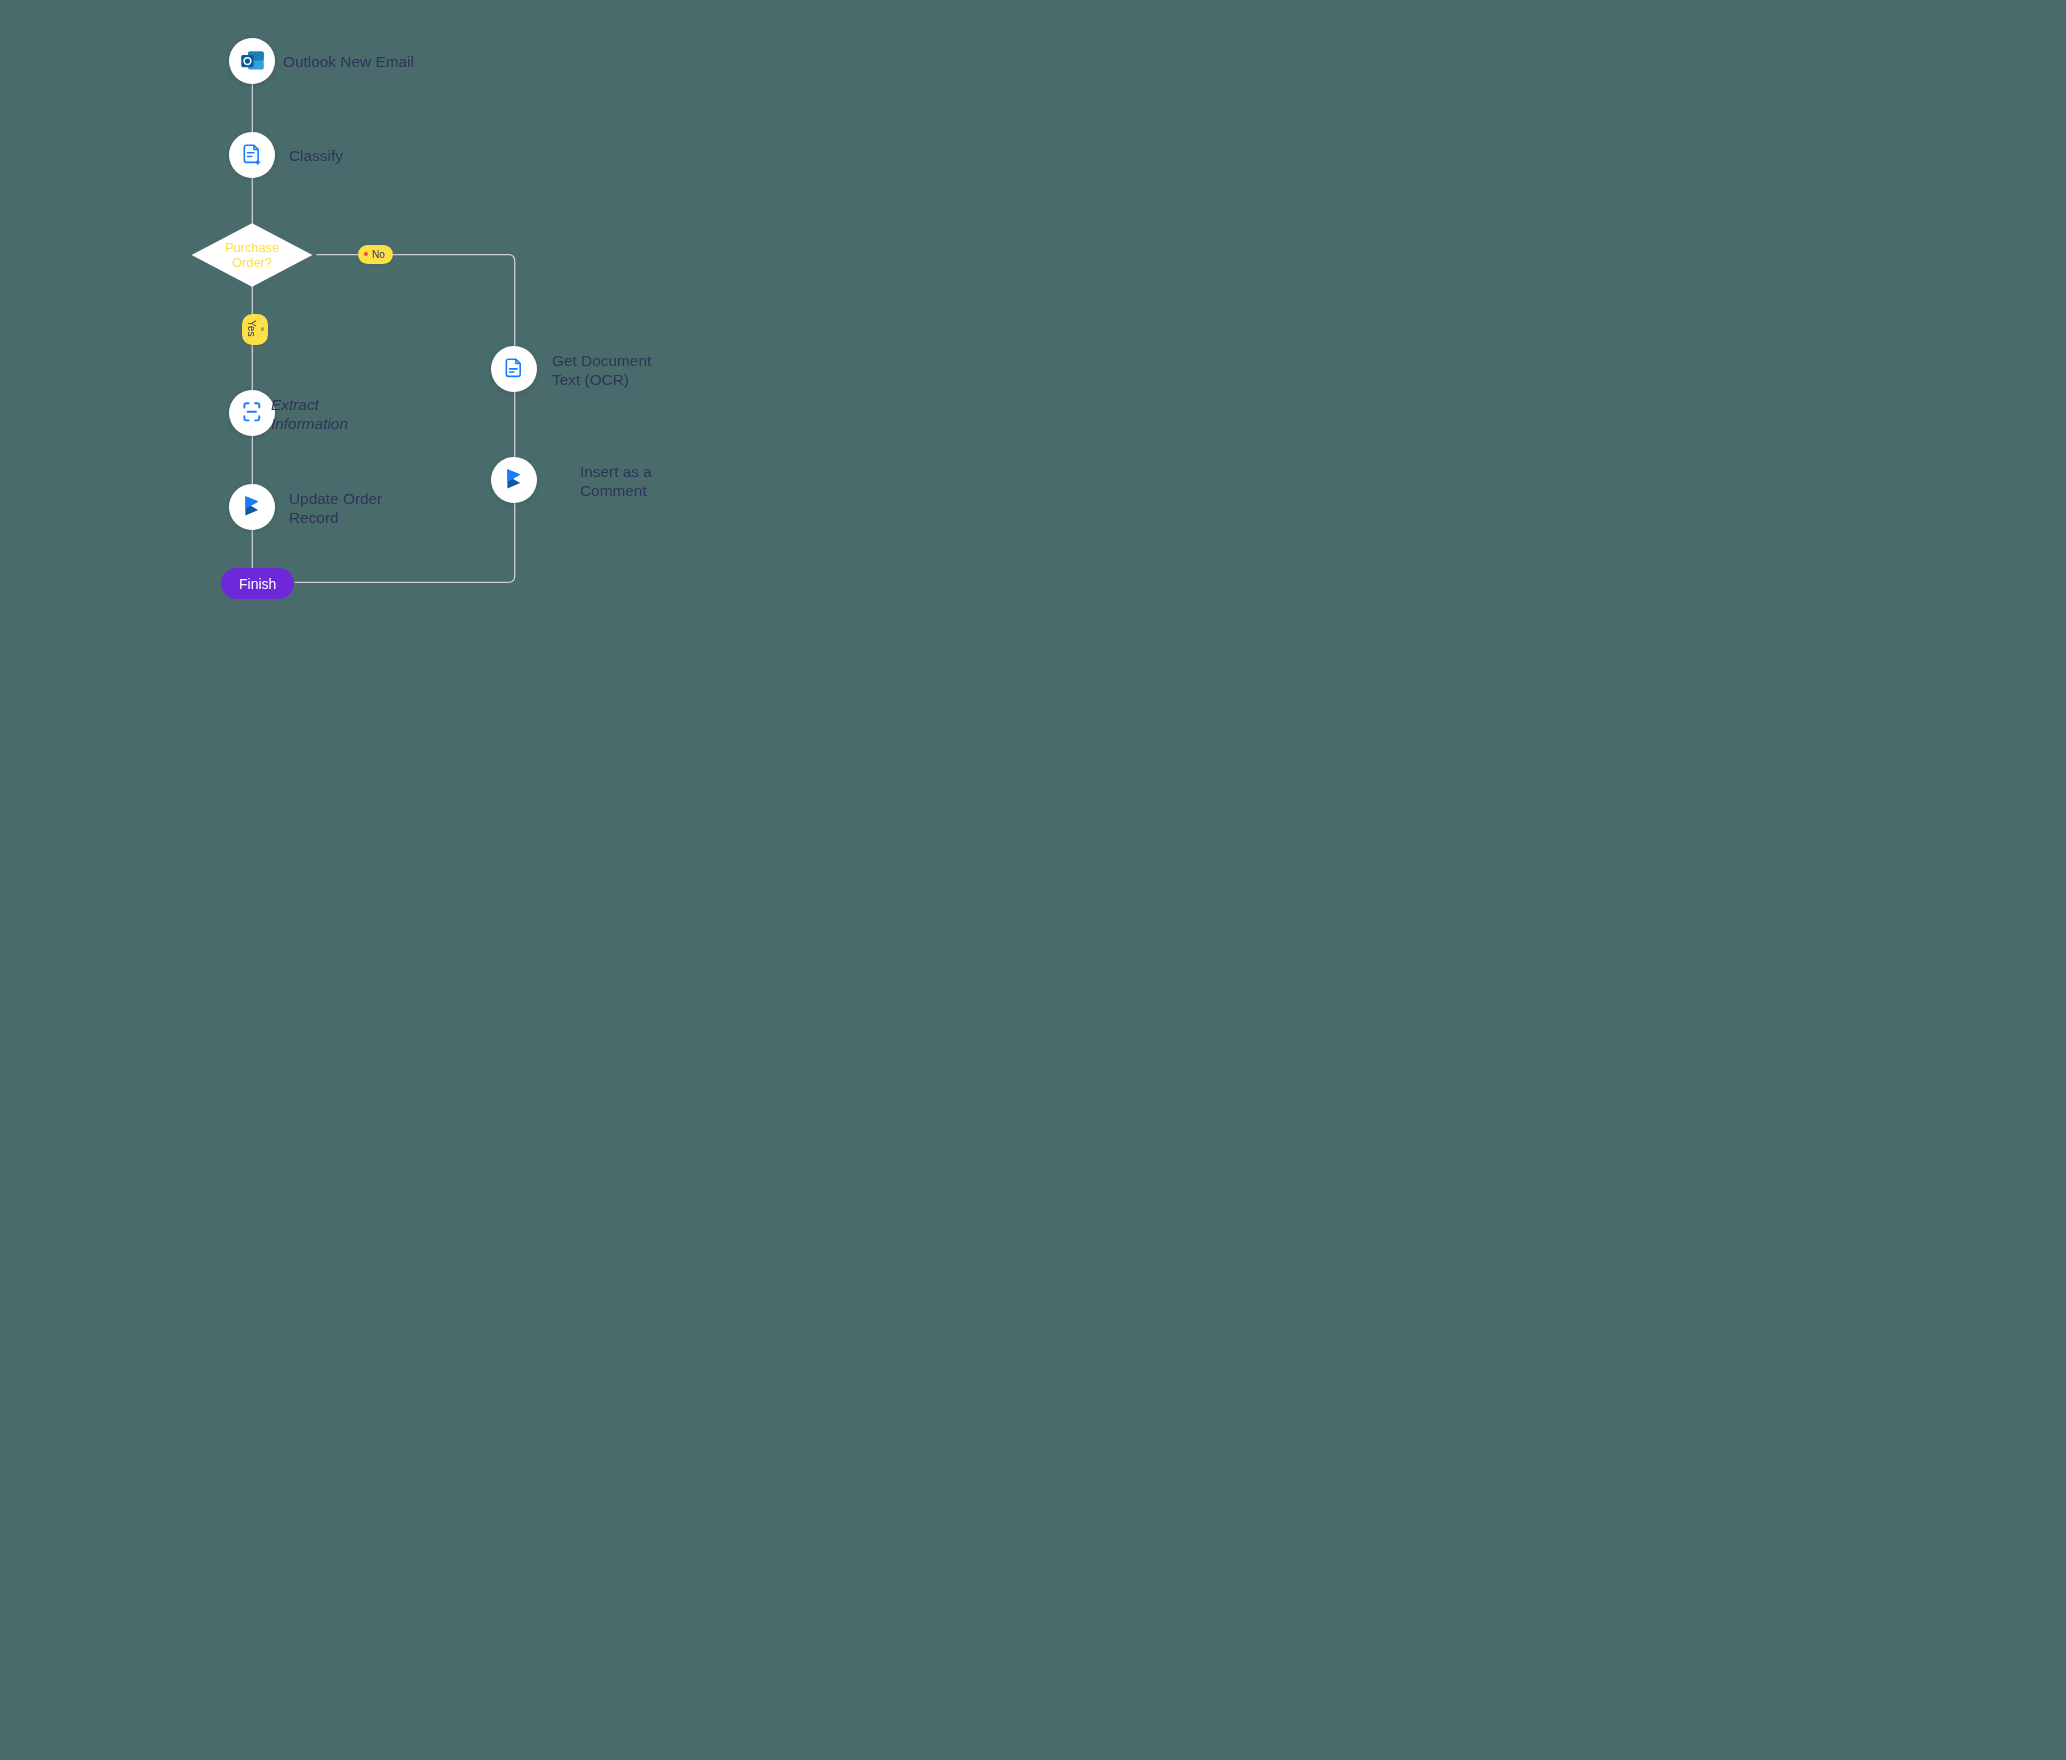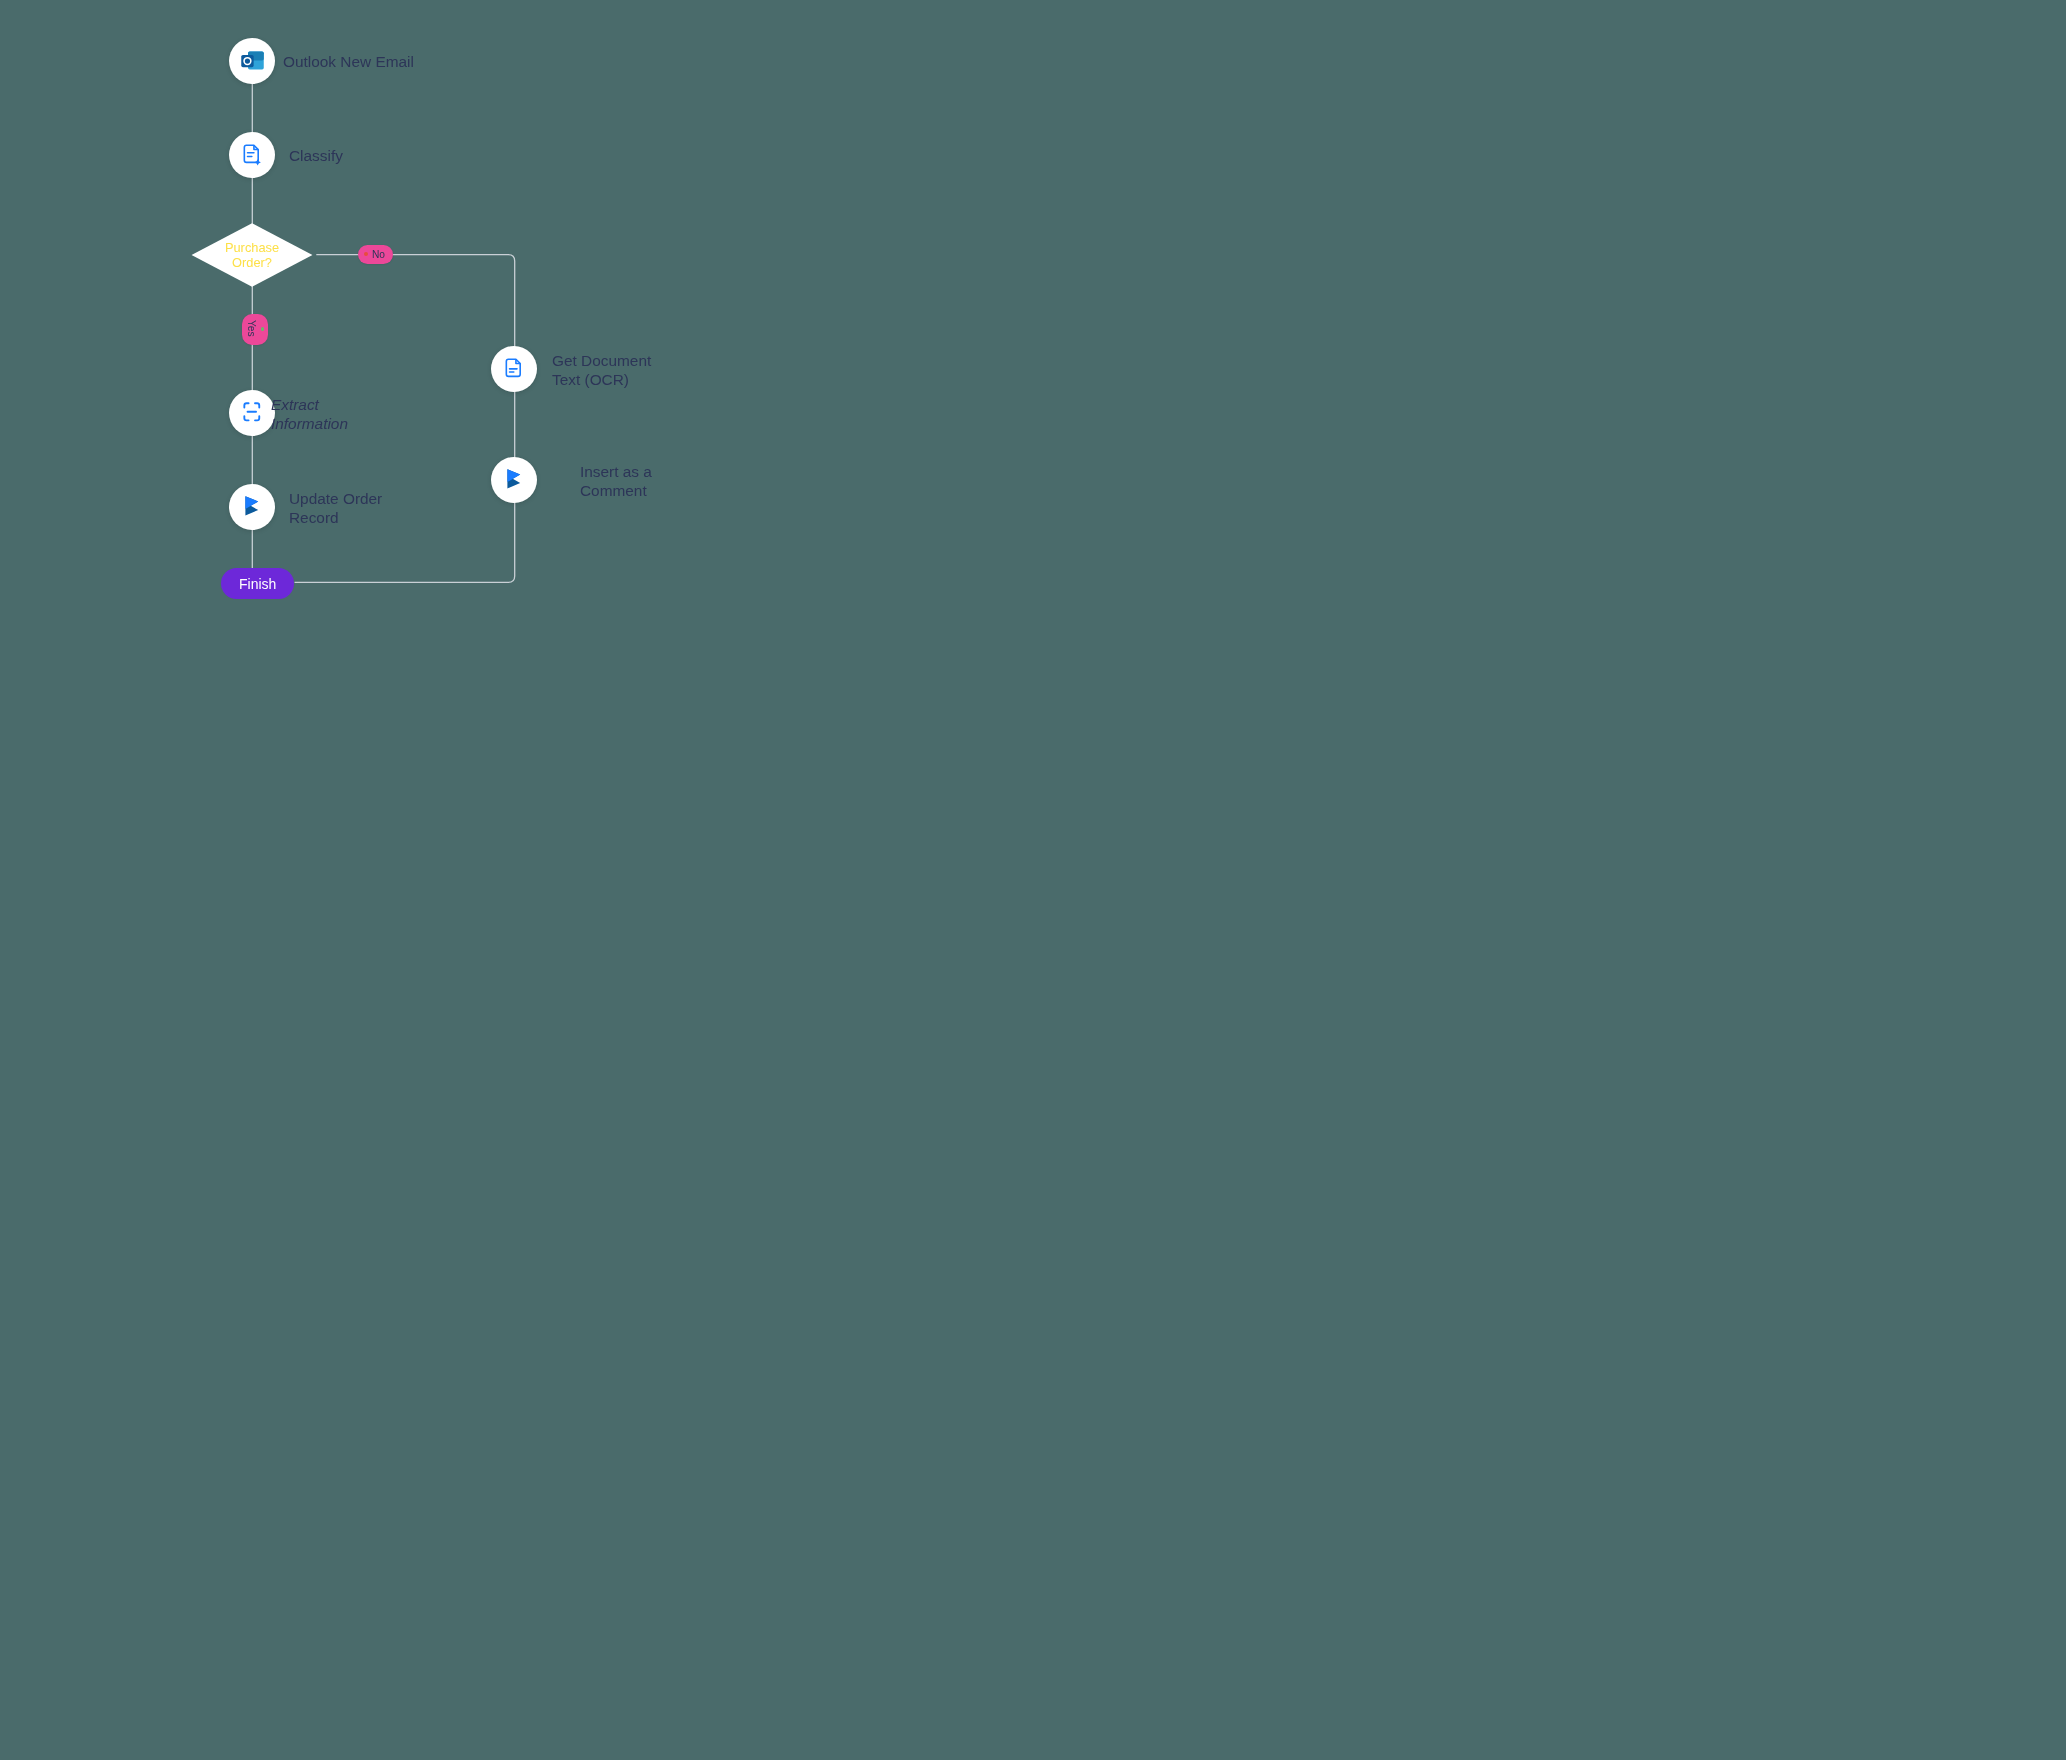--- a/index.html
+++ b/index.html
@@ -57,21 +57,21 @@
     position: relative;
     color: #fde047;
     font-size: 12.8px;
     font-weight: 500;
     text-align: center;
     line-height: 1.2;
     z-index: 2;
   }
   .branch-pill {
     position: absolute;
-    background: #ec4899;
+    background: #fde047;
     border-radius: 10.2px;
     padding: 3.8px 7.7px 3.8px 6.4px;
     display: flex;
     align-items: center;
     gap: 3.8px;
     font-size: 10.2px;
     color: #2d3558;
     font-weight: 500;
     box-shadow: 0 0.6px 1.9px rgba(0,0,0,0.1);
   }

